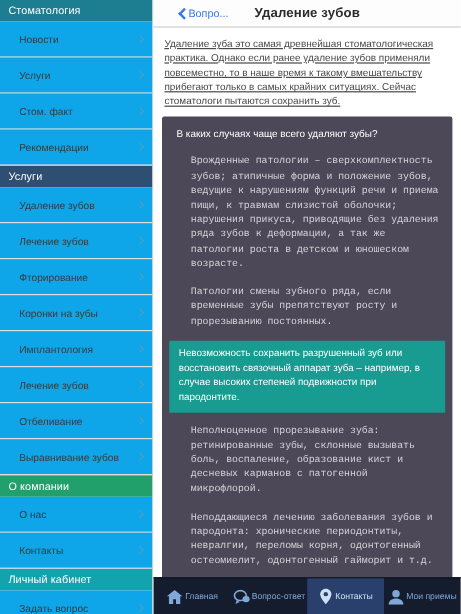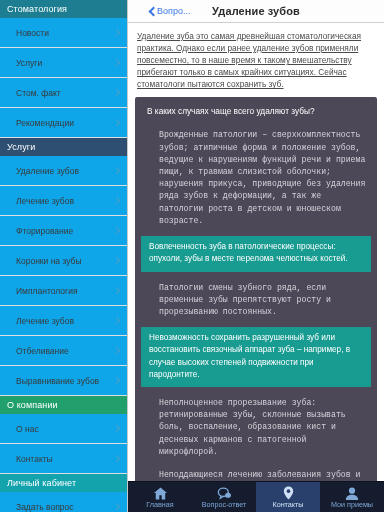--- a/index.html
+++ b/index.html
@@ -185,21 +185,21 @@
   .tabbar {
     flex: 0 0 31px;
     height: 31px;
     background: #141c2e;
     display: flex;
     border-top: 1px solid #0c1220;
   }
   .tab {
     flex: 1 1 25%;
     display: flex;
-    flex-direction: column;
+    flex-direction: row;
     align-items: center;
     justify-content: center;
     gap: 1px;
     color: #7fa7d8;
     position: relative;
   }
   .tab.active { background: #28406b; color: #cfe0f5; }
   .tab .ticon { height: 14px; display: flex; align-items: flex-end; }
   .tab .tlabel {
     font-size: 7.2px;
@@ -289,21 +289,20 @@
       </div>
       <div class="nav-title">Удаление зубов</div>
     </div>
 
     <div class="scroll-area">
       <p class="intro">Удаление зуба это самая древнейшая стоматологическая практика. Однако если ранее удаление зубов применяли повсеместно, то в наше время к такому вмешательству прибегают только в самых крайних ситуациях. Сейчас стоматологи пытаются сохранить зуб.</p>
       <div class="card">
         <div class="q">В каких случаях чаще всего удаляют зубы?</div>
         <div id="blocks">
             <div class="blk plain">Врожденные патологии – сверхкомплектность зубов; атипичные форма и положение зубов, ведущие к нарушениям функций речи и приема пищи, к травмам слизистой оболочки; нарушения прикуса, приводящие без удаления ряда зубов к деформации, а так же патологии роста в детском и юношеском возрасте.</div>
-            <div class="blk hl">Вовлеченность зуба в патологические процессы: опухоли, зубы в месте перелома челюстных костей.</div>
             <div class="blk plain">Патологии смены зубного ряда, если временные зубы препятствуют росту и прорезыванию постоянных.</div>
             <div class="blk hl">Невозможность сохранить разрушенный зуб или восстановить связочный аппарат зуба – например, в случае высоких степеней подвижности при пародонтите.</div>
             <div class="blk plain">Неполноценное прорезывание зуба: ретинированные зубы, склонные вызывать боль, воспаление, образование кист и десневых карманов с патогенной микрофлорой.</div>
             <div class="blk plain">Неподдающиеся лечению заболевания зубов и пародонта: хронические периодонтиты, невралгии, переломы корня, одонтогенный остеомиелит, одонтогенный гайморит и т.д.</div>
           </div>
       </div>
     </div>
 
     <div class="tabbar" id="tabbar">
         <div class="tab">

